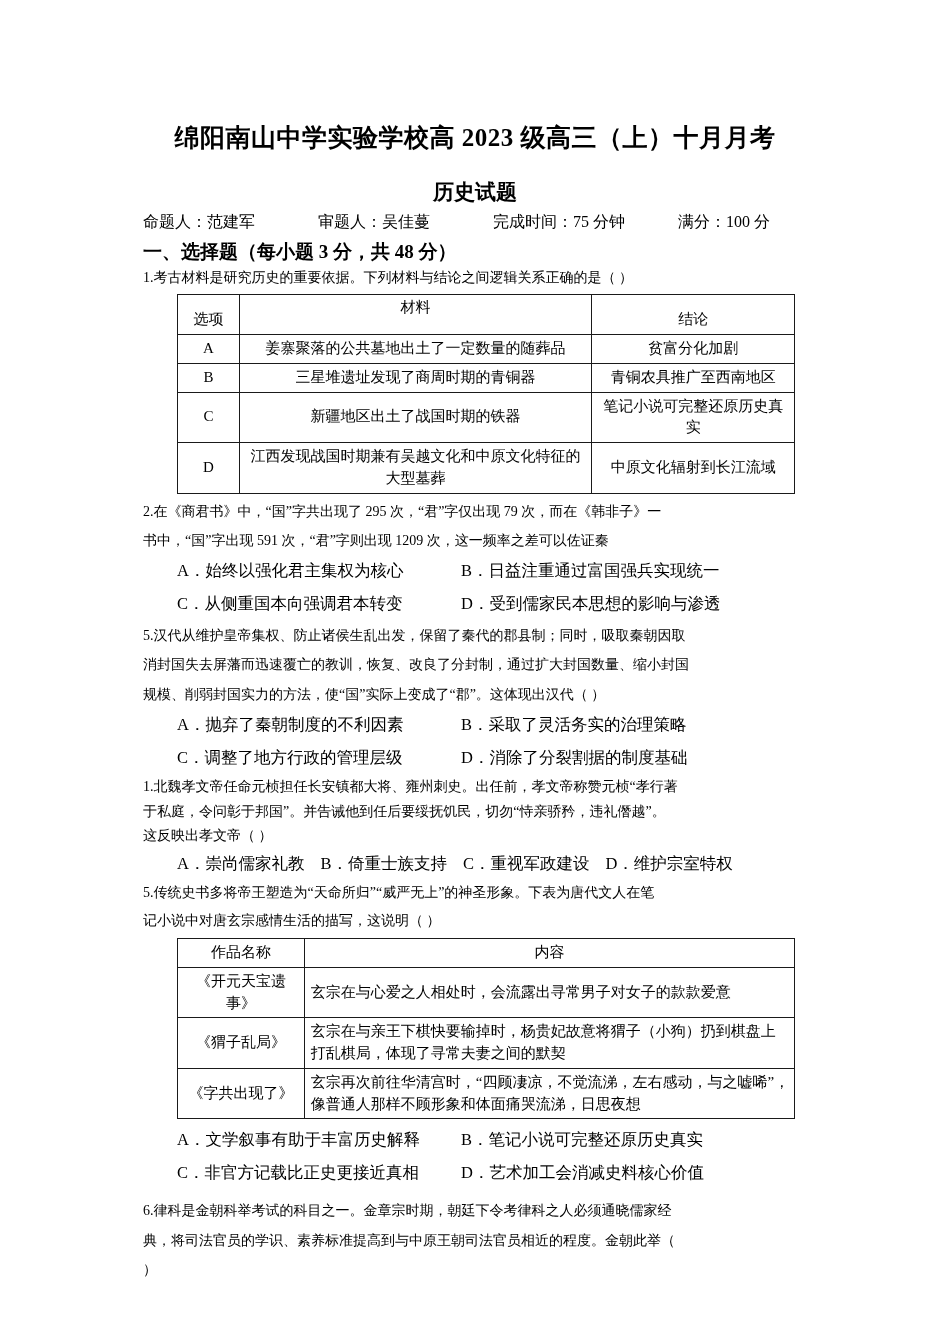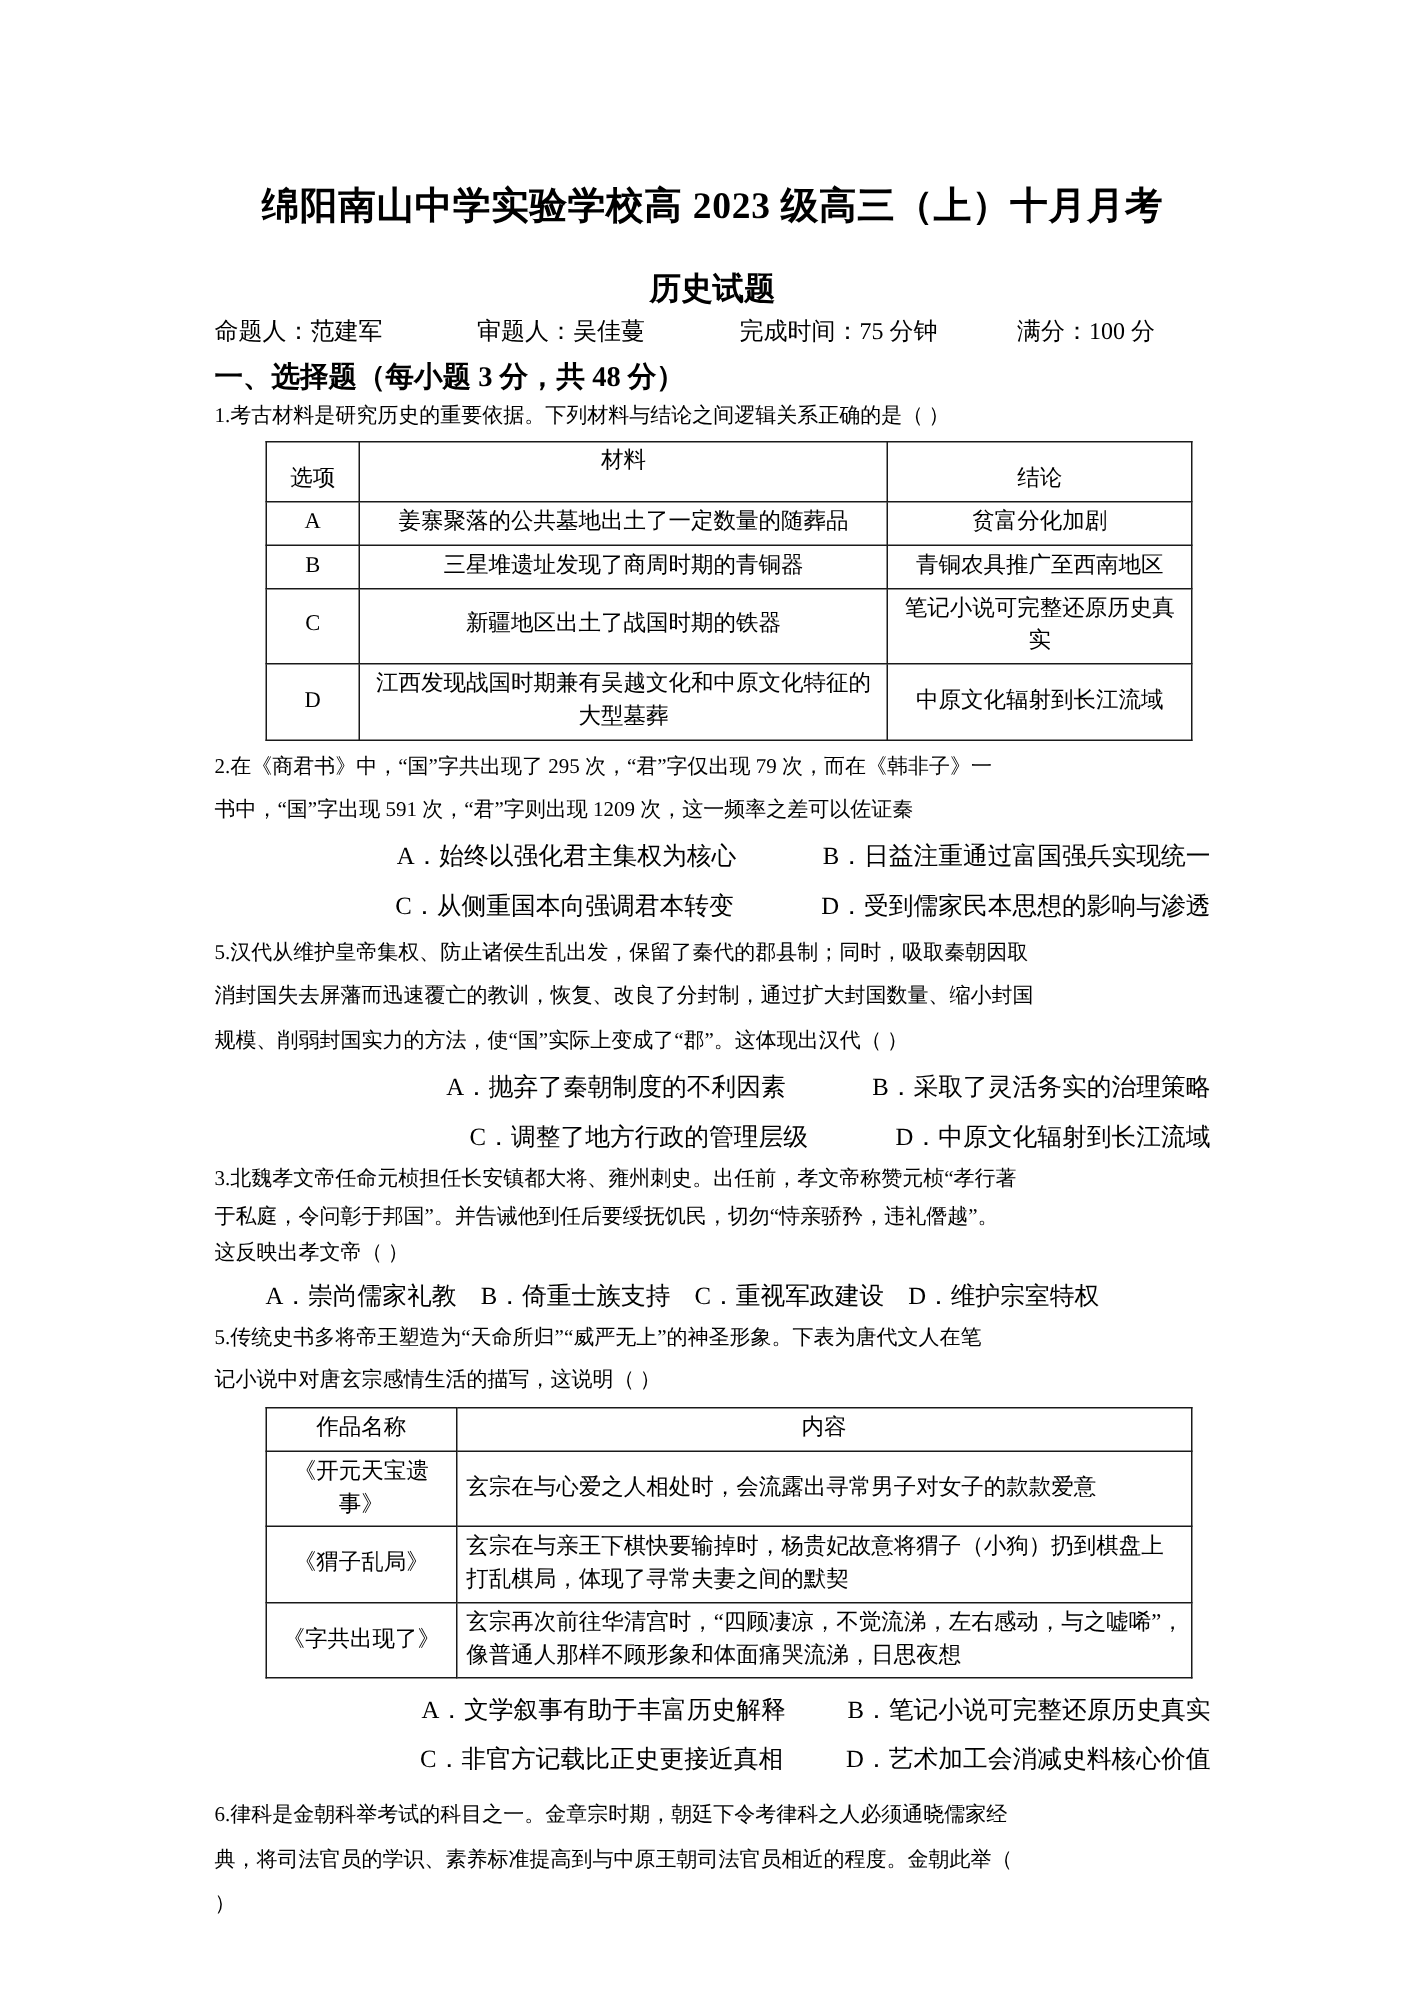--- a/index.html
+++ b/index.html
@@ -77,21 +77,20 @@
   .q.tight { line-height: 1.62; }
   .q-stem { text-indent: 0; }
 
   
   .opts {
     font-size: 16.5px;
     line-height: 2.0;
   }
   .opts-row {
     display: flex;
-    justify-content: flex-end;
   }
   .opt {
     white-space: nowrap;
   }
   .opt.col-a { width: 318px; padding-left: 34px; box-sizing: border-box; }
   .opt.col-b { width: auto; }
   .opts-inline {
     font-size: 16.5px;
     line-height: 1.95;
     padding-left: 34px;
@@ -203,25 +202,25 @@
     <div class="q">5.汉代从维护皇帝集权、防止诸侯生乱出发，保留了秦代的郡县制；同时，吸取秦朝因取</div>
     <div class="q">消封国失去屏藩而迅速覆亡的教训，恢复、改良了分封制，通过扩大封国数量、缩小封国</div>
     <div class="q">规模、削弱封国实力的方法，使“国”实际上变成了“郡”。这体现出汉代（    ）</div>
     <div class="opts">
       <div class="opts-row">
         <span class="opt col-a">A．抛弃了秦朝制度的不利因素</span>
         <span class="opt col-b">B．采取了灵活务实的治理策略</span>
       </div>
       <div class="opts-row">
         <span class="opt col-a">C．调整了地方行政的管理层级</span>
-        <span class="opt col-b">D．中原文化辐射到长江流域</span>
-      </div>
-    </div>
-
-    <div class="q tight">3.北魏孝文帝任命元桢担任长安镇都大将、雍州刺史。出任前，孝文帝称赞元桢“孝行著</div>
+        <span class="opt col-b">D．消除了分裂割据的制度基础</span>
+      </div>
+    </div>
+
+    <div class="q tight">1.北魏孝文帝任命元桢担任长安镇都大将、雍州刺史。出任前，孝文帝称赞元桢“孝行著</div>
     <div class="q tight">于私庭，令问彰于邦国”。并告诫他到任后要绥抚饥民，切勿“恃亲骄矜，违礼僭越”。</div>
     <div class="q tight">这反映出孝文帝（    ）</div>
     <div class="opts-inline">
       <span class="opt">A．崇尚儒家礼教</span><span class="opt-sep"></span><span class="opt">B．倚重士族支持</span><span class="opt-sep"></span><span class="opt">C．重视军政建设</span><span class="opt-sep"></span><span class="opt">D．维护宗室特权</span>
     </div>
 
     <div class="q tight">5.传统史书多将帝王塑造为“天命所归”“威严无上”的神圣形象。下表为唐代文人在笔</div>
     <div class="q">记小说中对唐玄宗感情生活的描写，这说明（    ）</div>
     <table class="exam-table t2">
       <colgroup>

